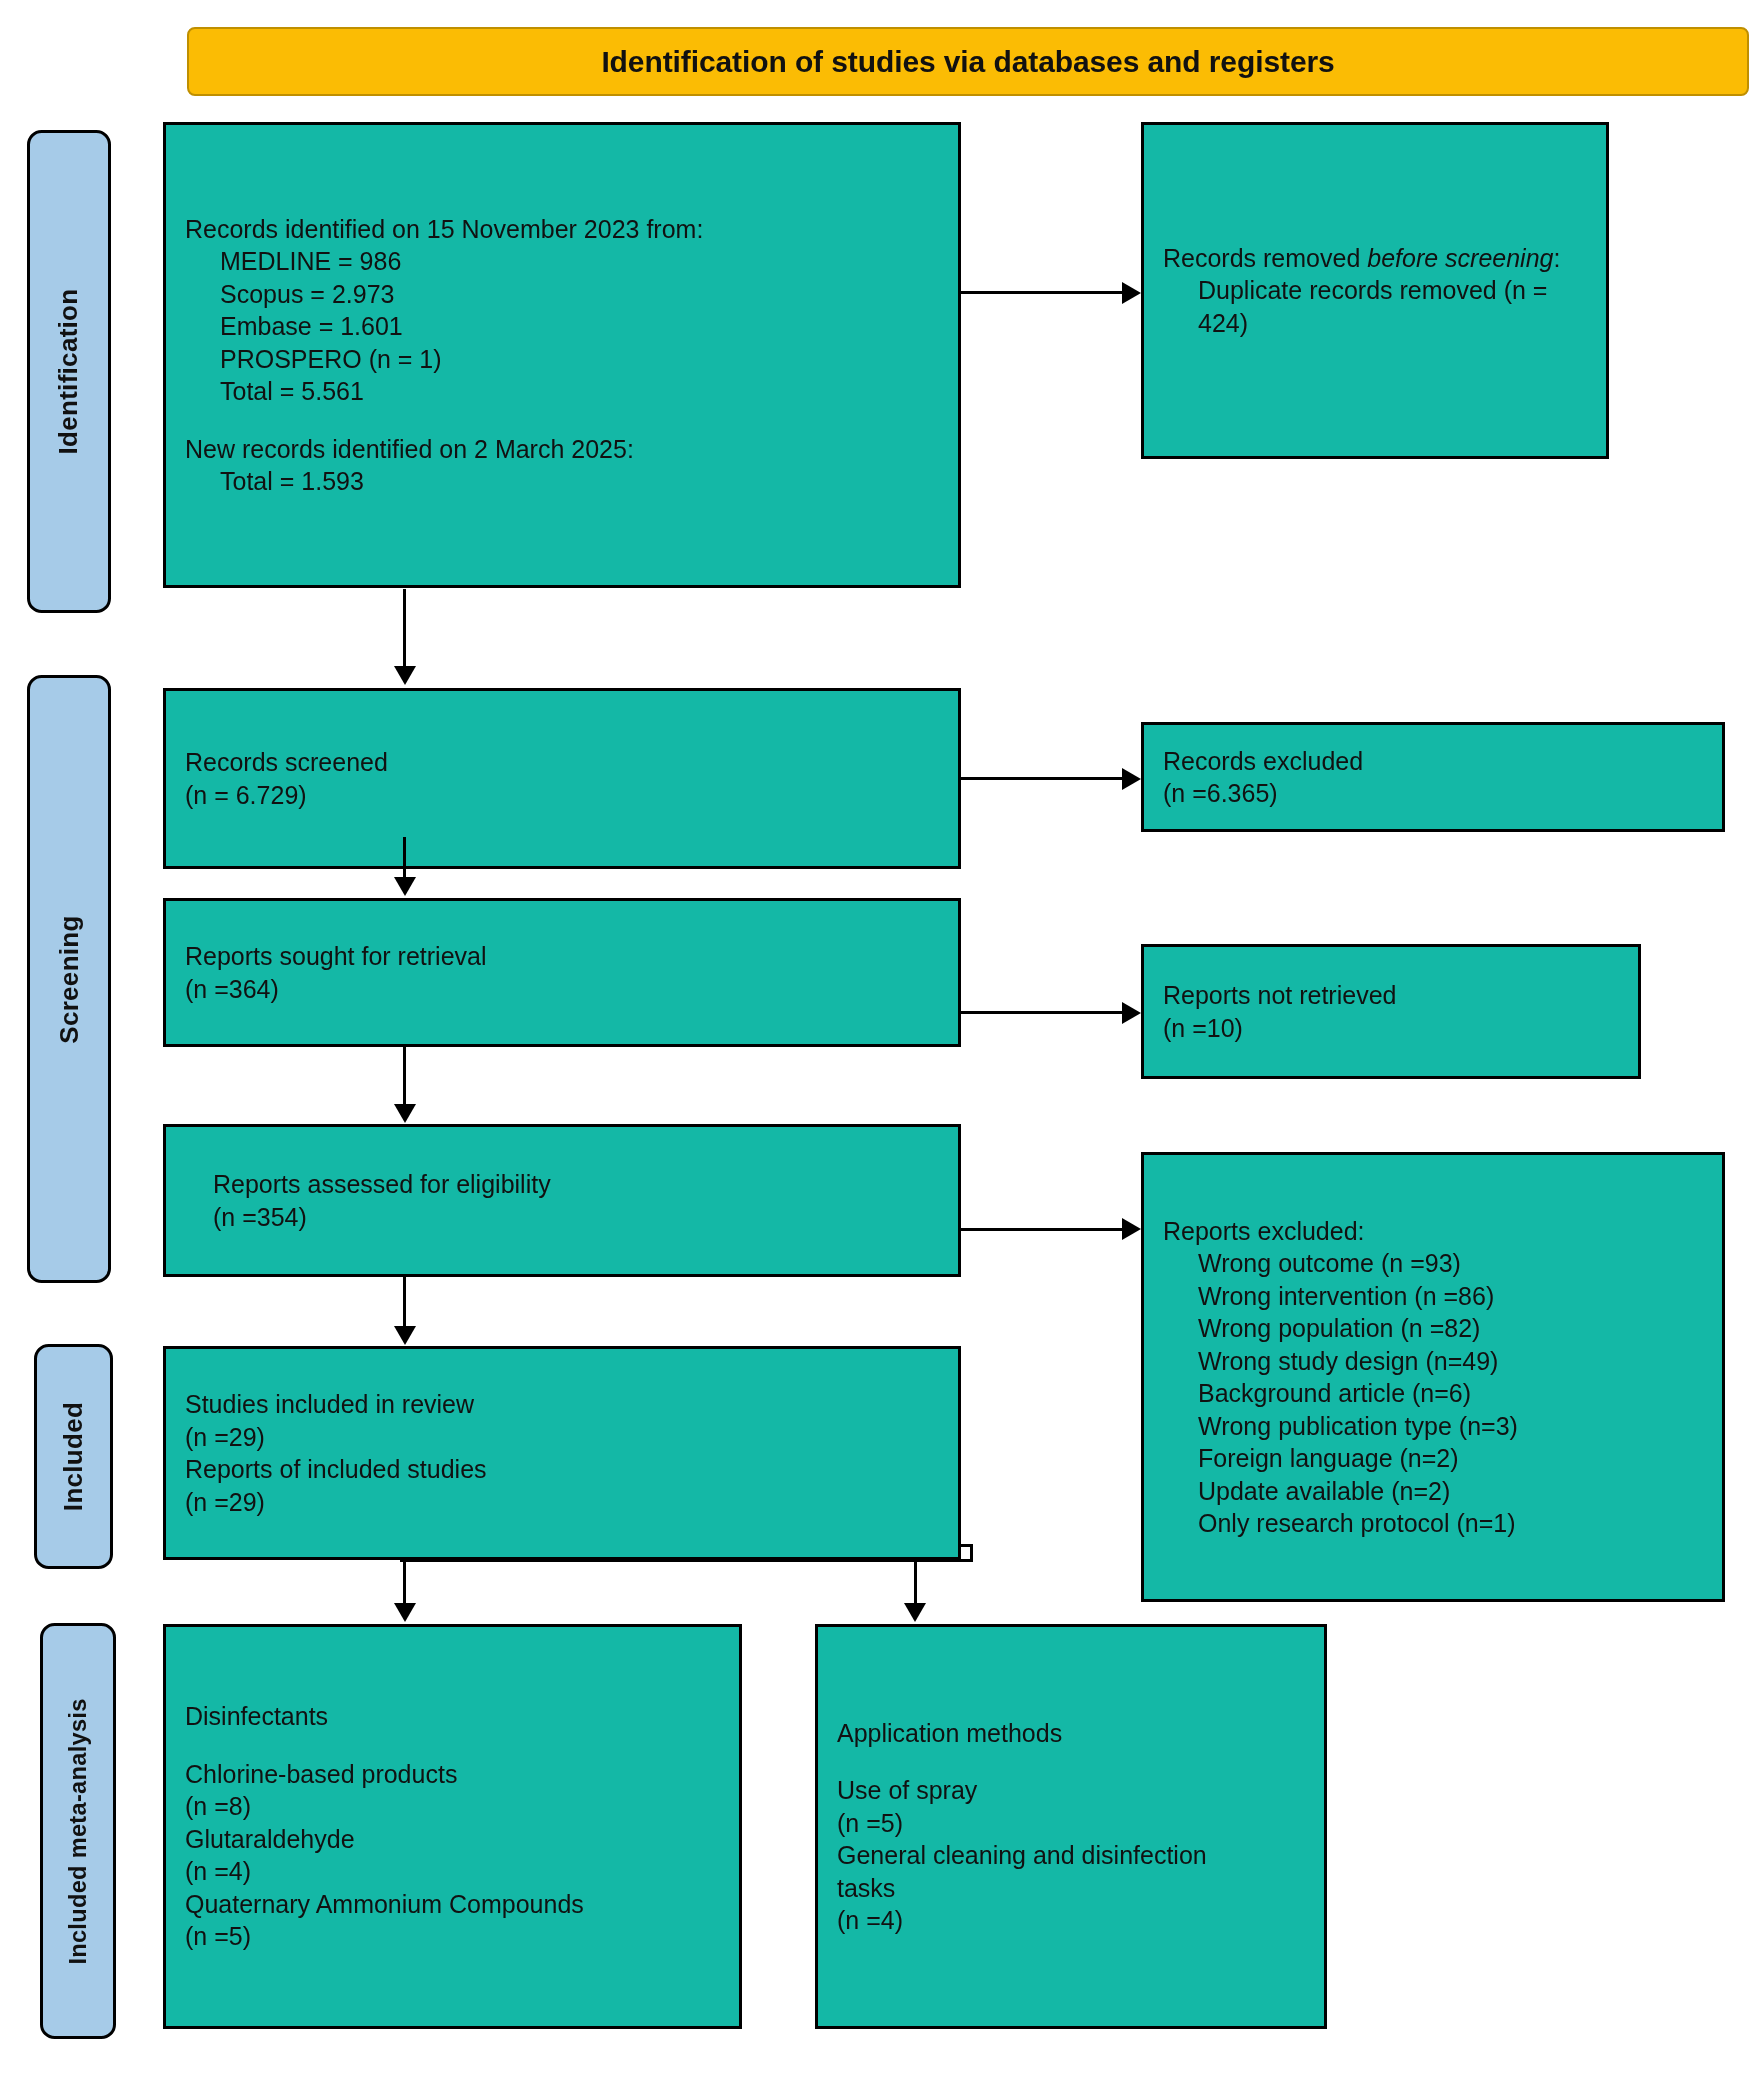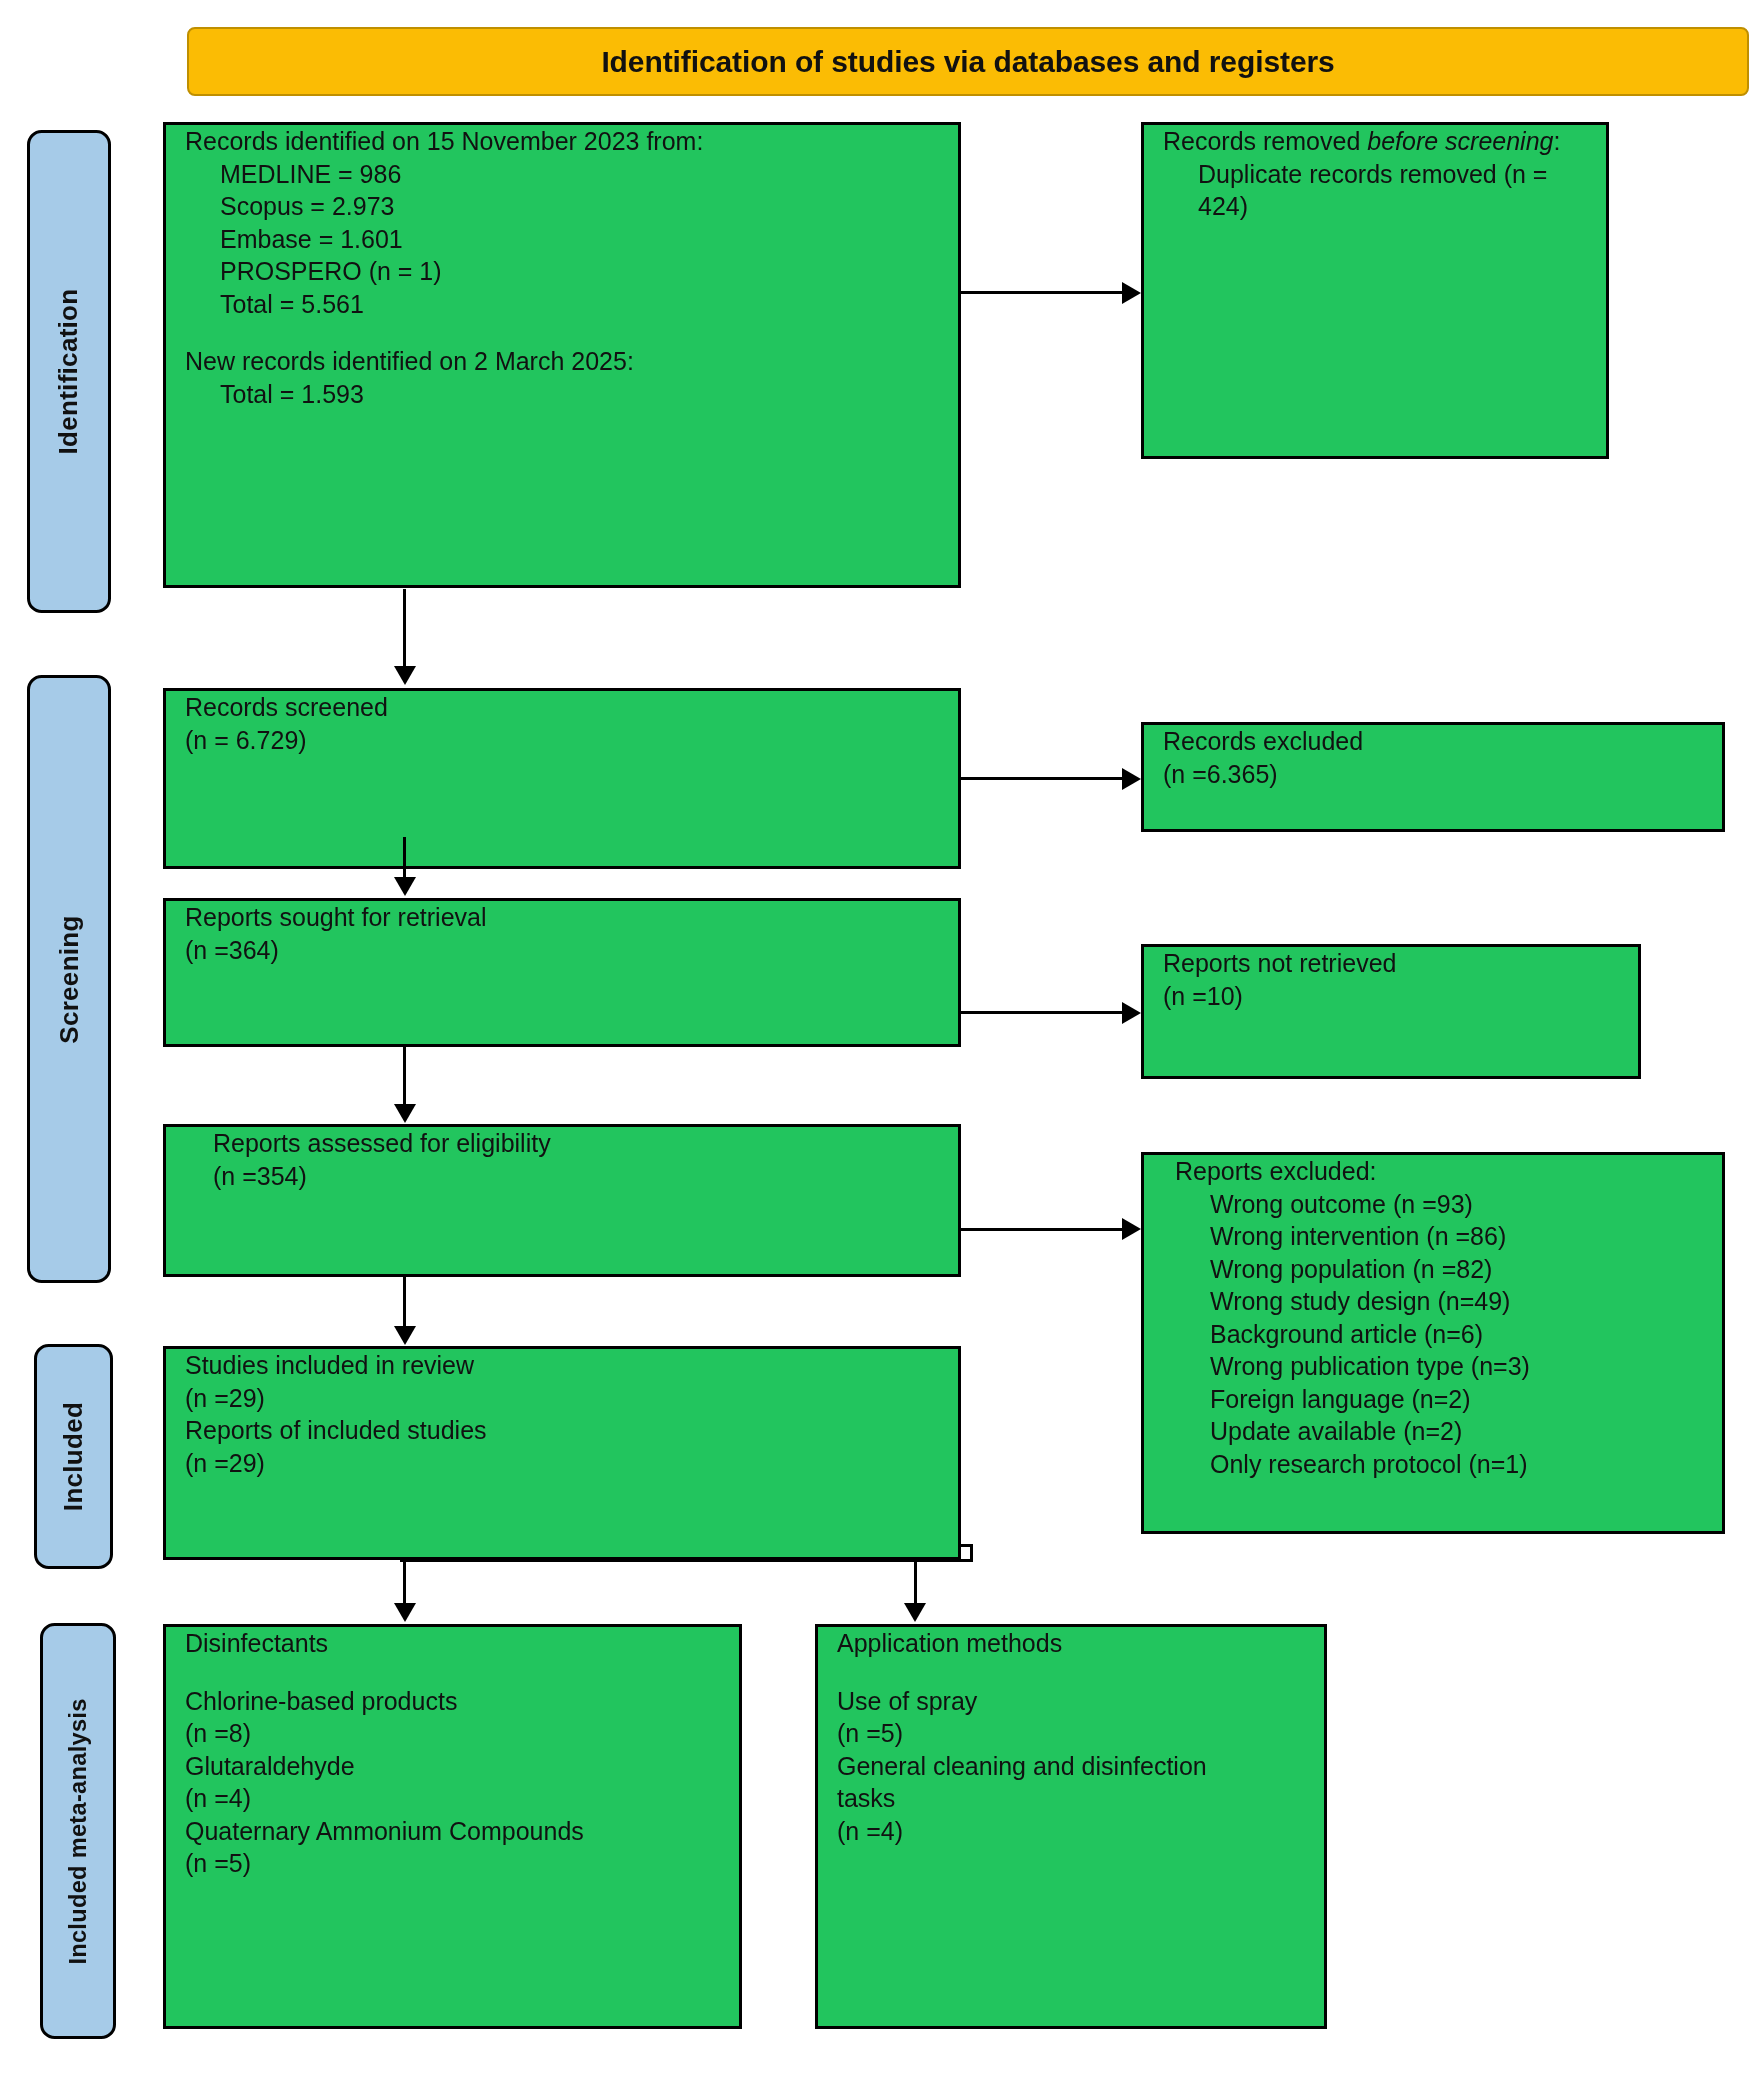--- a/index.html
+++ b/index.html
@@ -57,26 +57,26 @@
     color: #111111;
     letter-spacing: 0.3px;
   }
   .stage-label.small {
     font-size: 23.6px;
   }
 
   
   .box {
     position: absolute;
-    background: #22c55e;
+    background: #14b8a6;
     border: 3.4px solid #000000;
     box-sizing: border-box;
     display: flex;
     flex-direction: column;
-    justify-content: flex-start;
+    justify-content: center;
   }
   .box-inner {
     padding: 0 19px;
   }
   .line {
     font-size: 25px;
     color: #111111;
     line-height: 1.30;
     white-space: pre;
   }
@@ -188,21 +188,21 @@
     </div>
   </div>
 
   <div class="box" style="left:163px; top:1124px; width:798px; height:153px;padding-left:28px;">
     <div class="box-inner">
       <div class="line">Reports assessed for eligibility</div>
       <div class="line">(n =354)</div>
     </div>
   </div>
 
-  <div class="box" style="left:1141px; top:1152px; width:584px; height:382px;padding-left:12px;">
+  <div class="box" style="left:1141px; top:1152px; width:584px; height:450px;">
     <div class="box-inner">
       <div class="line">Reports excluded:</div>
       <div class="line indent2">Wrong outcome (n =93)</div>
       <div class="line indent2">Wrong intervention (n =86)</div>
       <div class="line indent2">Wrong population (n =82)</div>
       <div class="line indent2">Wrong study design (n=49)</div>
       <div class="line indent2">Background article (n=6)</div>
       <div class="line indent2">Wrong publication type (n=3)</div>
       <div class="line indent2">Foreign language (n=2)</div>
       <div class="line indent2">Update available (n=2)</div>

